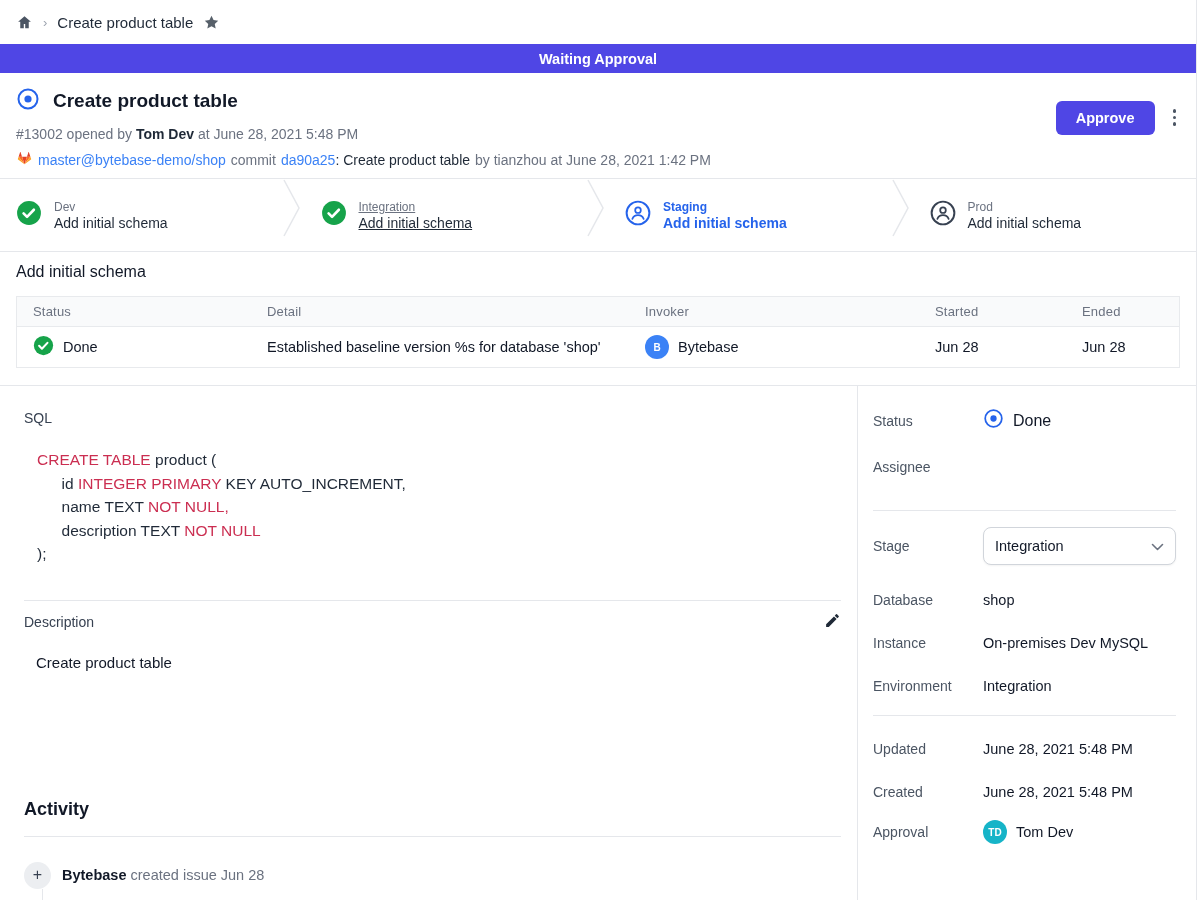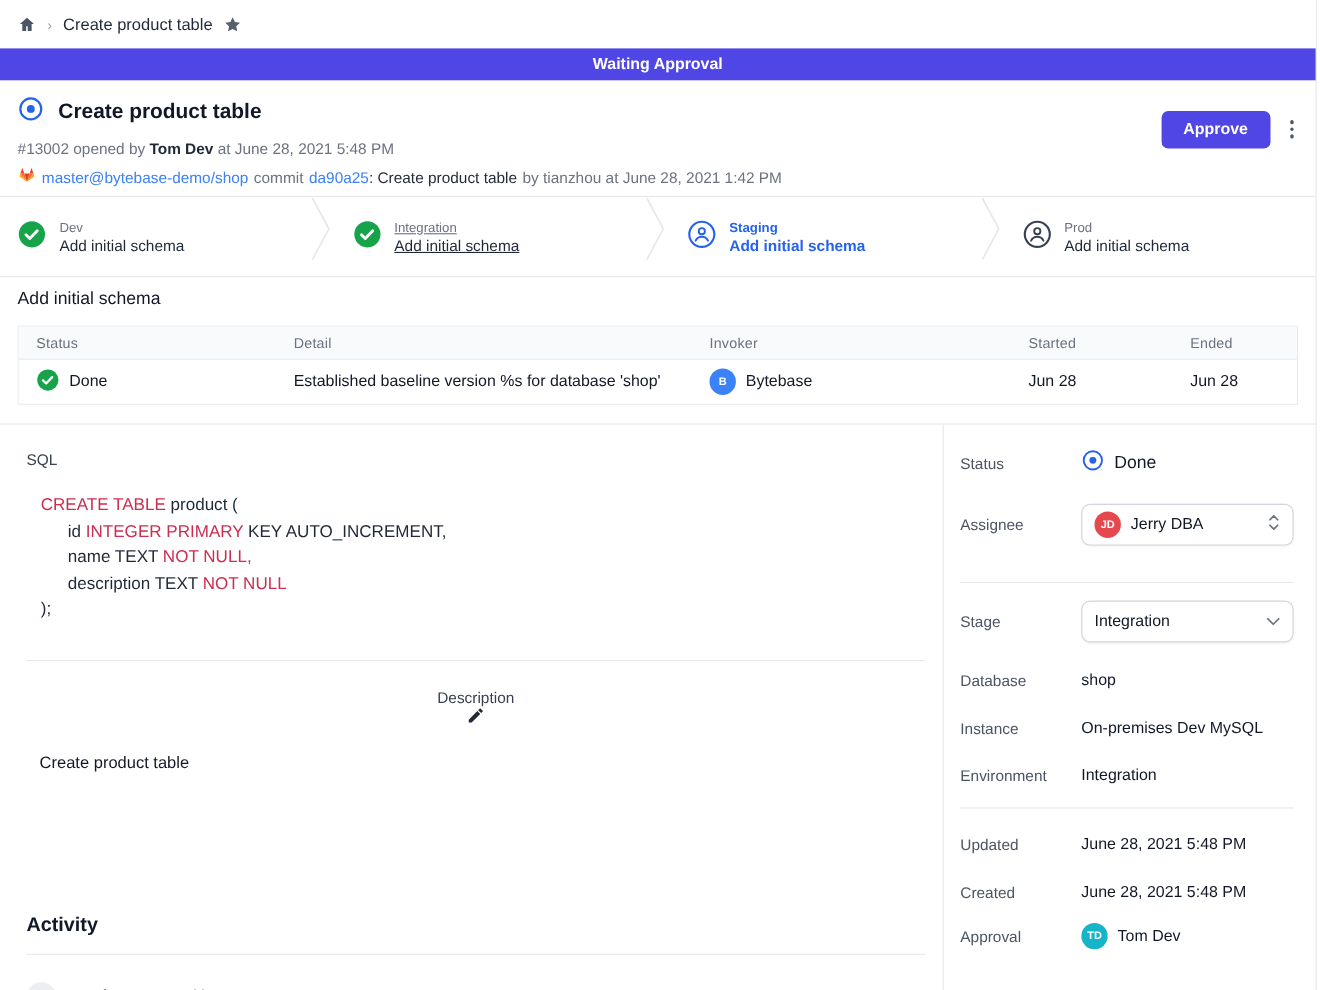--- a/index.html
+++ b/index.html
@@ -62,21 +62,21 @@
   .side-col { flex:1; padding:22px 20px 0 15px; }
 
   .sql-label, .desc-label { font-size:14px; color:#374151; }
   .sql-code { margin-top:22px; font-size:15.5px; line-height:23.5px; color:#1f2937; }
   .sql-code .ln { padding-left:13px; white-space:pre; }
   .sql-code .ln.inner { padding-left:29px; }
   .kw { color:var(--sql-keyword,#cb2e51); }
 
   .hr { border:none; border-top:1px solid #e5e7eb; margin:0; }
   .hr.m1 { margin-top:34px; }
-  .desc-head { margin-top:25px; display:flex; align-items:center; justify-content:space-between;flex-direction:column; }
+  .desc-head { margin-top:11px; display:flex; align-items:center; justify-content:space-between; }
   .desc-content { margin-top:21px; padding-left:12px; font-size:15px; color:#111827; }
 
   .activity-title { margin-top:128px; font-size:18px; font-weight:700; color:#111827; }
   .hr.m2 { margin-top:16px; }
   .activity-item { margin-top:25px; display:flex; align-items:center; gap:11px; }
   .plus-circle { width:27px; height:27px; border-radius:50%; background:#eceef1; color:#374151;
     display:flex; align-items:center; justify-content:center; font-size:16px; font-weight:400; }
   .activity-text { font-size:14.5px; color:#6b7280; }
   .activity-text .actor { color:#111827; font-weight:700; }
   .tl-line { width:1px; height:16px; background:#e5e7eb; margin-left:18px; }
@@ -308,30 +308,20 @@
                 <circle cx="12" cy="12" r="9.5" fill="none" stroke="#2563eb" stroke-width="2"></circle>
                 <circle cx="12" cy="12" r="3.6" fill="#2563eb"></circle>
               </svg>
           </span>
           <span>Done</span>
         </span>
       </div>
 
       <div class="side-row r-assignee">
         <span class="side-label">Assignee</span>
-        <span class="sel-box">
-          <span class="avatar" style="background:var(--avatar-red,#e5484d)">JD</span>
-          <span class="grow">Jerry DBA</span>
-          <span>
-            <svg width="12" height="16" viewBox="0 0 12 16" fill="none" stroke="#6b7280" stroke-width="1.6" stroke-linecap="round" stroke-linejoin="round">
-                <polyline points="2.5,5.5 6,2 9.5,5.5"></polyline>
-                <polyline points="2.5,10.5 6,14 9.5,10.5"></polyline>
-              </svg>
-          </span>
-        </span>
       </div>
 
       <hr class="side-hr h1">
 
       <div class="side-row r-stage">
         <span class="side-label">Stage</span>
         <span class="sel-box">
           <span class="grow">Integration</span>
           <span>
             <svg width="13" height="8" viewBox="0 0 13 8" fill="none" stroke="#6b7280" stroke-width="1.6" stroke-linecap="round" stroke-linejoin="round">

